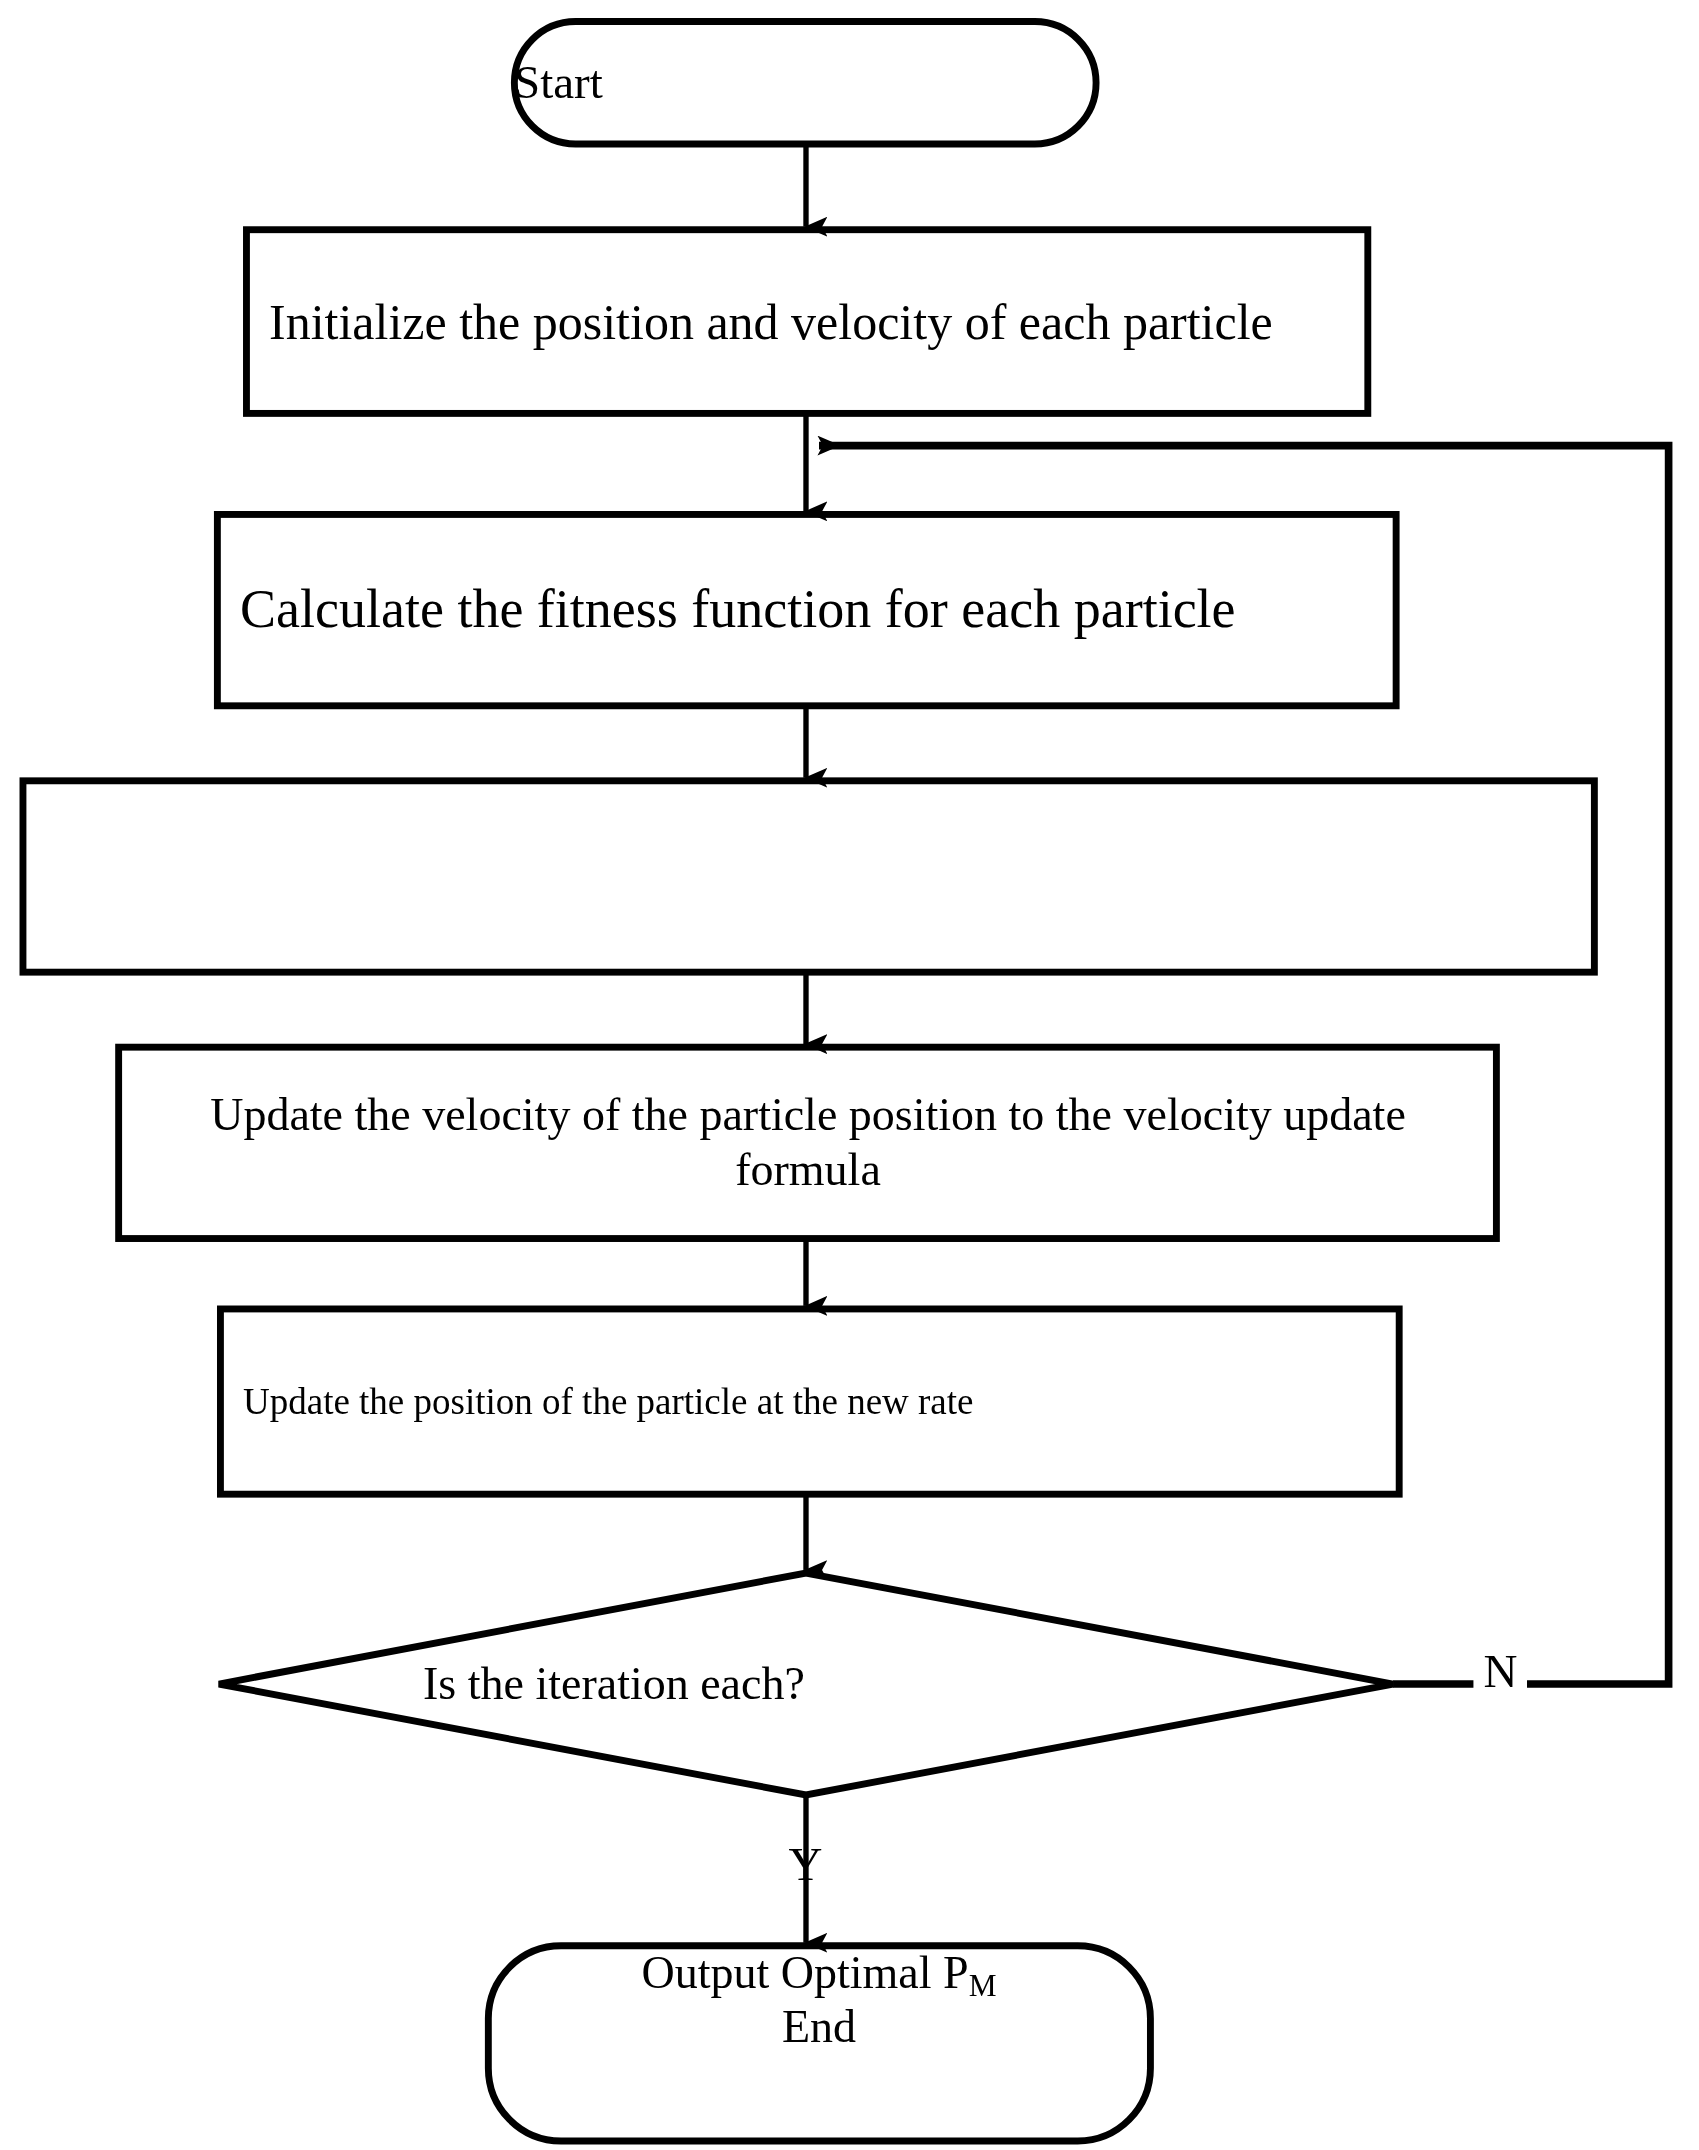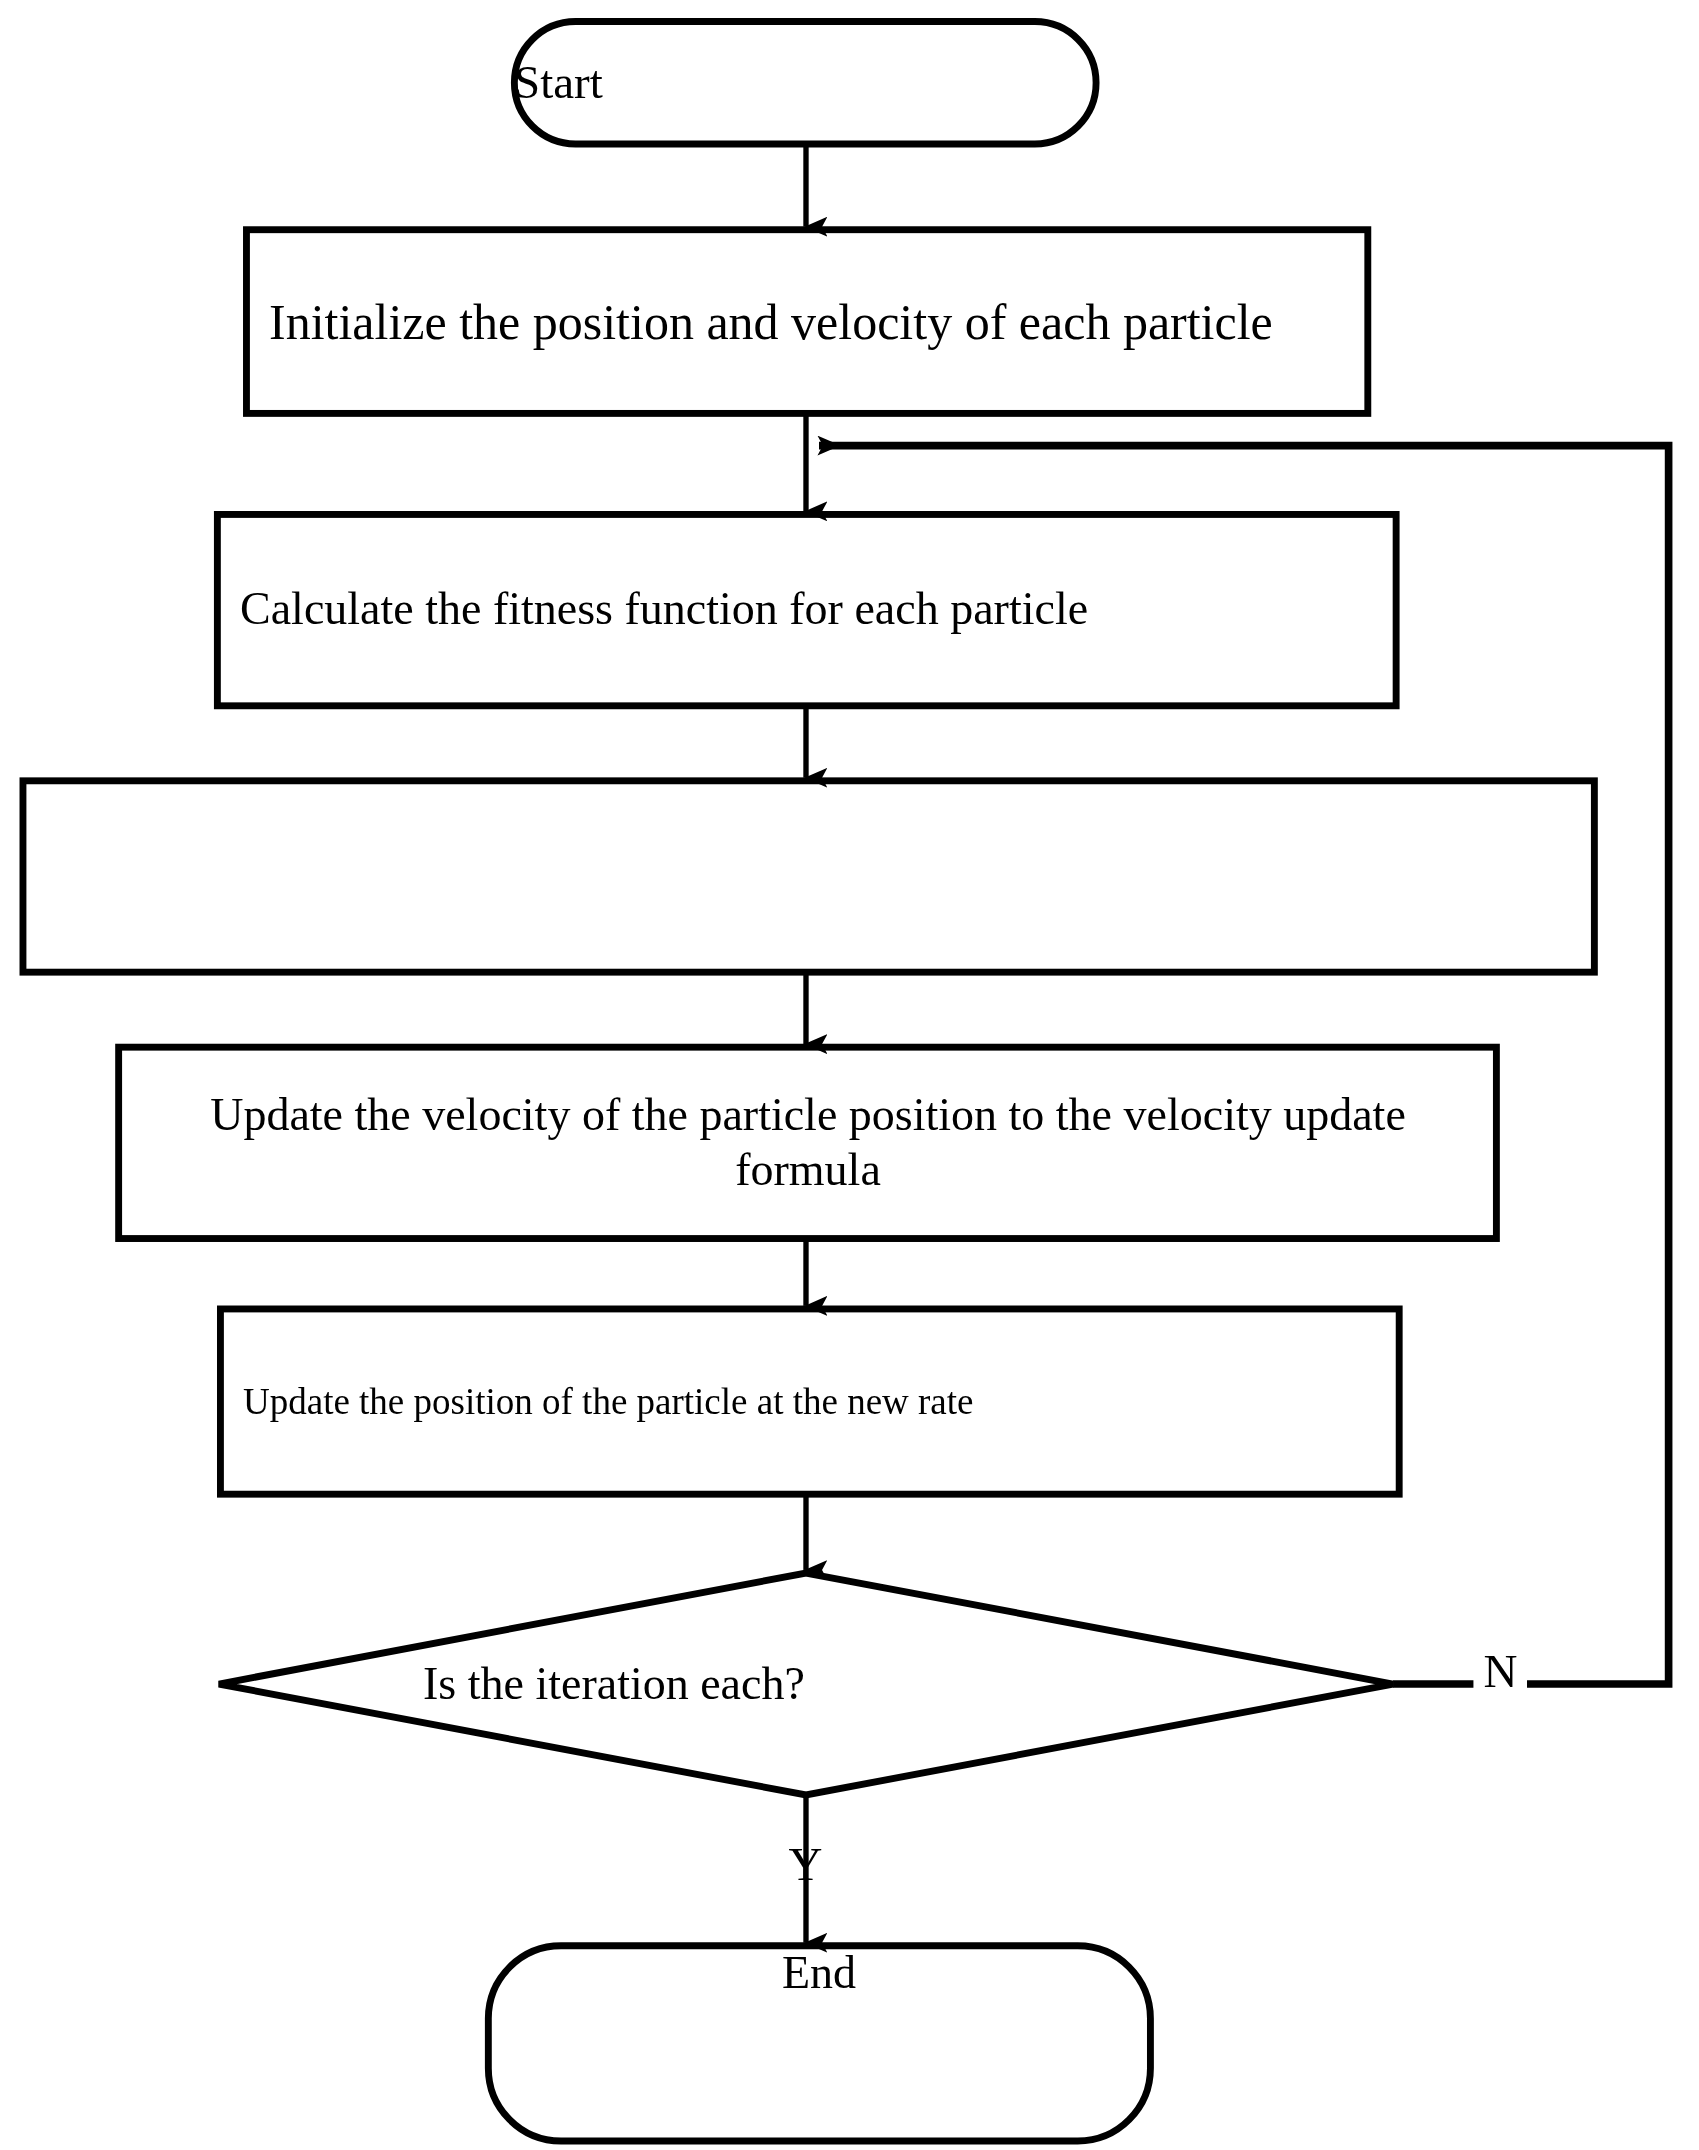--- a/index.html
+++ b/index.html
@@ -98,38 +98,39 @@
   </svg>
 
   <div class="node-label" style="left:514px; top:21.4px; width:582px; height:122px; font-size:47px;">
     <span>Start</span>
   </div>
 
   <div class="node-label" style="left:269px; top:230px; width:1075px; height:184px; font-size:50px;">
     <span>Initialize the position and velocity of each particle</span>
   </div>
 
-  <div class="node-label" style="left:240px; top:514px; width:1133px; height:191px; font-size:46px;">
+  <div class="node-label" style="left:240px; top:514px; width:1133px; height:191px; font-size:54px;">
     <span>Calculate the fitness function for each particle</span>
   </div>
 
 
   <div class="node-label" style="left:142px; top:1047px; width:1332px; height:191px; font-size:46px;">
     <span>Update the velocity of the particle position to the velocity update formula</span>
   </div>
 
   <div class="node-label" style="left:243px; top:1309px; width:1133px; height:185px; font-size:37px;">
     <span>Update the position of the particle at the new rate</span>
   </div>
 
   <div class="node-label" style="left:423px; top:1638px; width:765px; height:92px; font-size:46px;">
     <span>Is the iteration each?</span>
   </div>
 
   <div class="node-label" style="left:488px; top:1946px; width:662px; height:195px; font-size:46px; flex-direction:column;">
+    <span><span>Output Optimal P</span><span class="sub">M</span></span>
     <span>End</span>
   </div>
 
   <div class="edge-label" style="left:1466px; top:1644px; width:69px; font-size:47px;">
     <span>N</span>
   </div>
 
   <div class="edge-label" style="left:771px; top:1837px; width:69px; font-size:47px;">
     <span>Y</span>
   </div>

